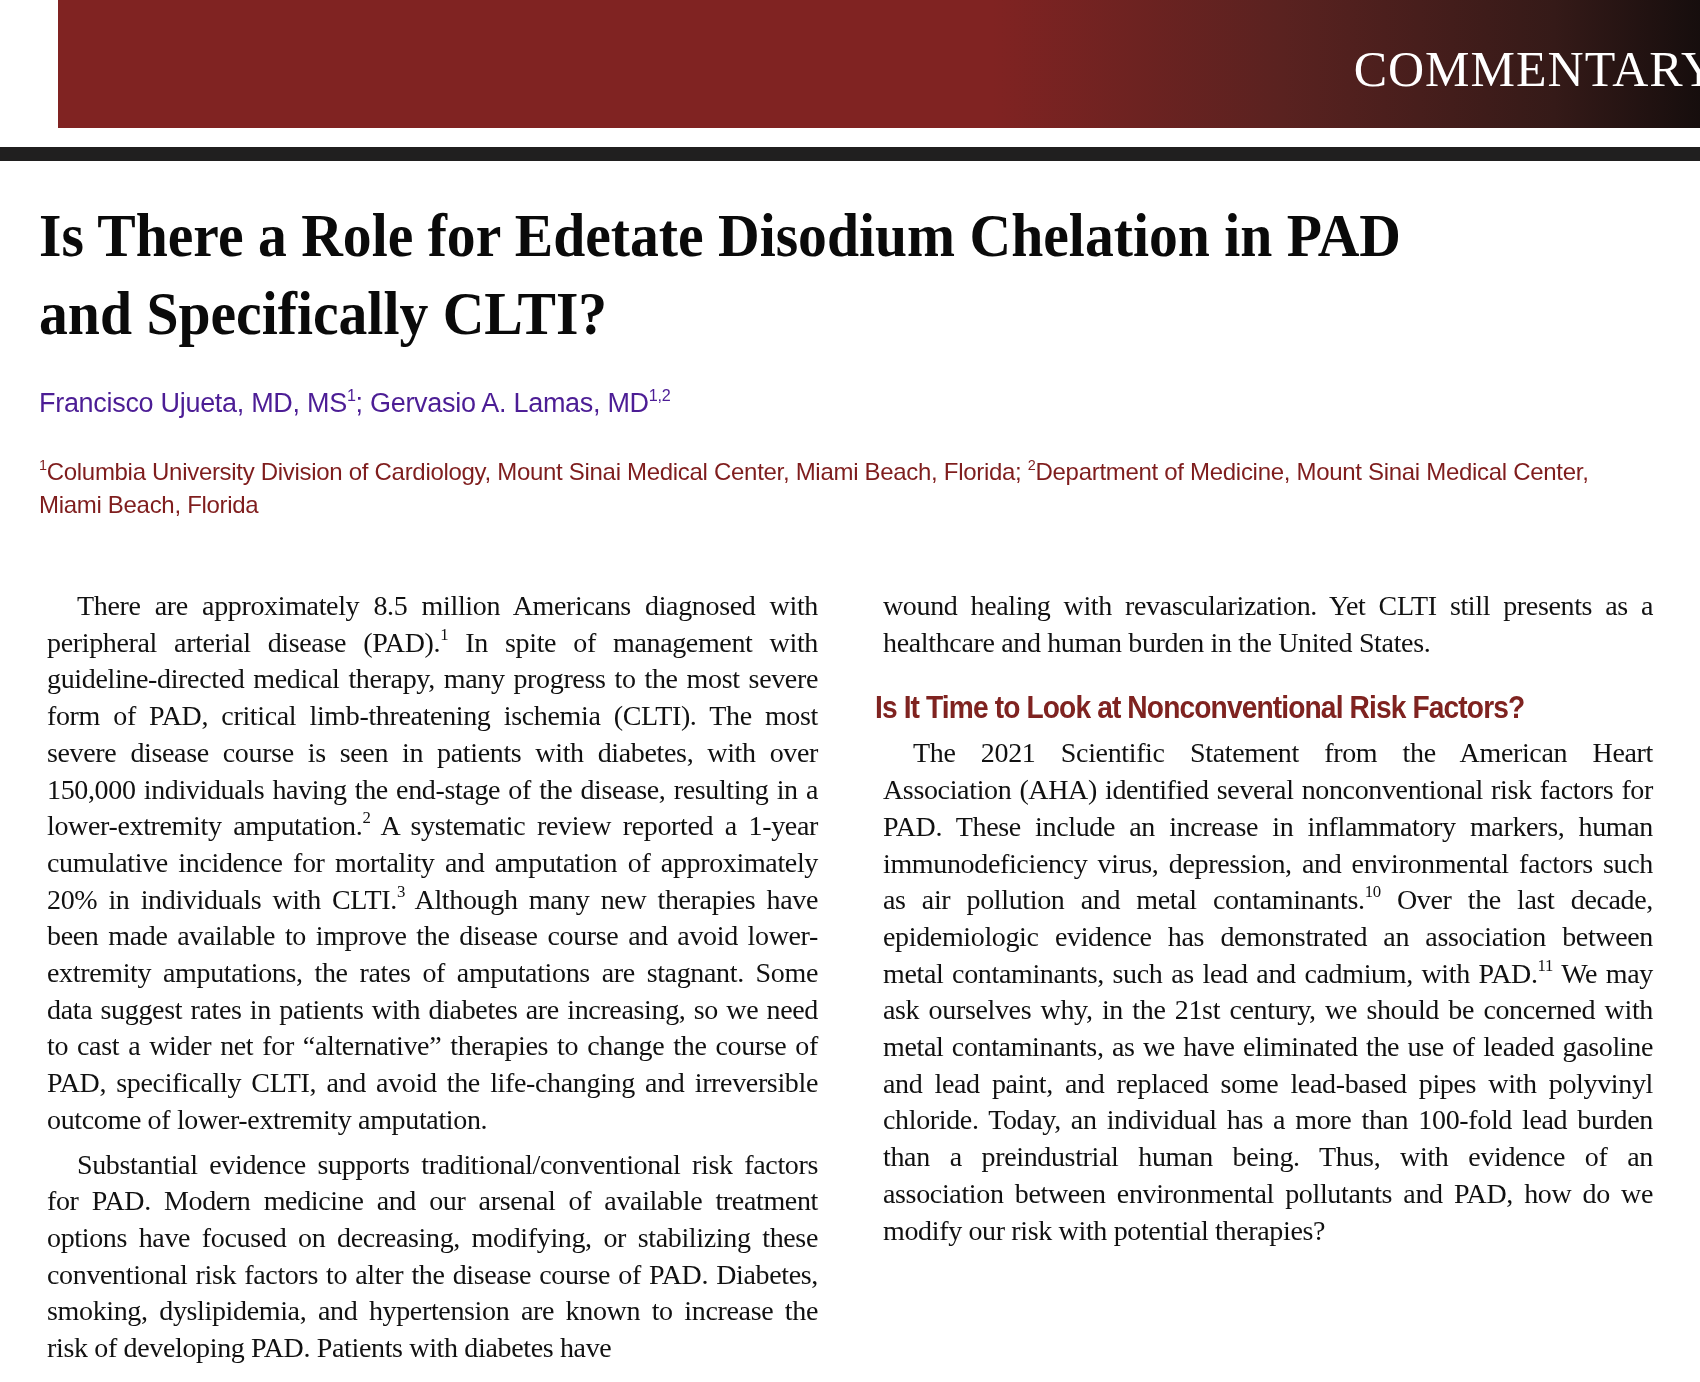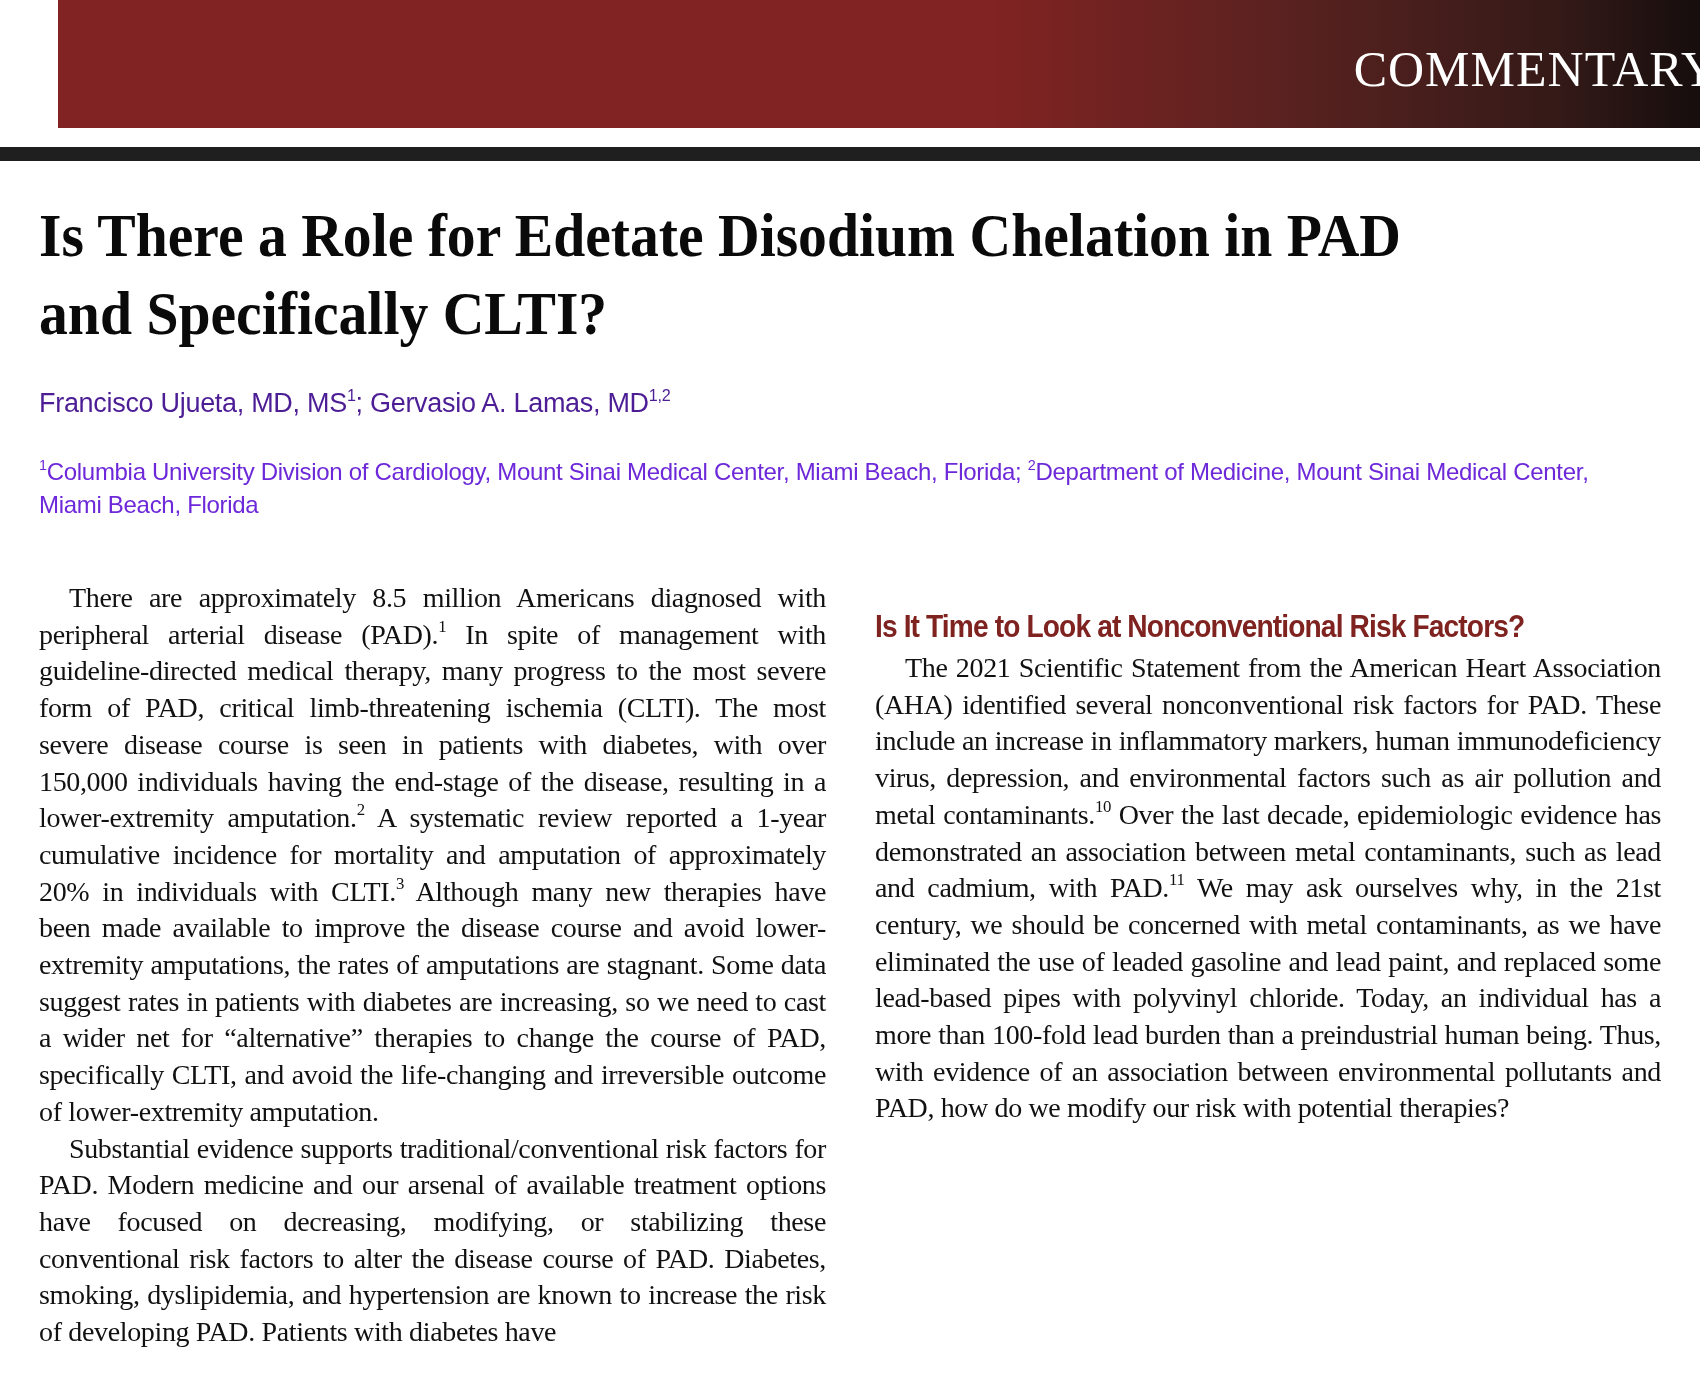--- a/index.html
+++ b/index.html
@@ -19,29 +19,29 @@
     position:absolute; left:39px; top:196px; width:1560px;
     font-family:"Liberation Serif", serif; font-weight:700; font-size:62px;
     line-height:78px; color:#0a0a0a; margin:0; transform:scaleX(0.93); transform-origin:left top;
   }
   .authors {
     position:absolute; left:39px; top:388px;
     font-family:"Liberation Sans", sans-serif; font-size:27px; color:#4c1d95; letter-spacing:-0.3px;
   }
   .affil {
     position:absolute; left:39px; top:455px; width:1560px;
-    font-family:"Liberation Sans", sans-serif; font-size:24px; line-height:33px; color:#6d28d9; letter-spacing:-0.3px;
+    font-family:"Liberation Sans", sans-serif; font-size:24px; line-height:33px; color:#7f1d1d; letter-spacing:-0.3px;
   }
   sup { font-size:0.6em; vertical-align:0.7em; line-height:0; }
   .col {
     position:absolute; top:580px; width:787px;
     font-family:"Liberation Serif", serif; font-size:28px; line-height:36.7px;
     color:#111; text-align:justify; letter-spacing:-0.35px;
   }
-  .col p { margin:0; text-indent:30px; }
+  .col p { margin:8px; text-indent:30px; }
   .col p.cont { text-indent:0; }
   .col1 { left:39px; }
   .col2 { left:875px; width:786px; }
   .section-head {
     font-family:"Liberation Sans", sans-serif; font-weight:700; font-size:32px;
     color:#7f2320; margin:26px 0 4px 0; line-height:40px; letter-spacing:-1px;
     transform:scaleX(0.88); transform-origin:left center; white-space:nowrap; text-align:left;
   }
 </style>
 </head>
@@ -61,15 +61,16 @@
 <div class="affil">
   <sup>1</sup><span>Columbia University Division of Cardiology, Mount Sinai Medical Center, Miami Beach, Florida; </span><sup>2</sup><span>Department of Medicine, Mount Sinai Medical Center, Miami Beach, Florida</span>
 </div>
 
 <div class="col col1">
   <p>There are approximately 8.5 million Americans diagnosed with peripheral arterial disease (PAD).<sup>1</sup> In spite of management with guideline-directed medical therapy, many progress to the most severe form of PAD, critical limb-threatening ischemia (CLTI). The most severe disease course is seen in patients with diabetes, with over 150,000 individuals having the end-stage of the disease, resulting in a lower-extremity amputation.<sup>2</sup> A systematic review reported a 1-year cumulative incidence for mortality and amputation of approximately 20% in individuals with CLTI.<sup>3</sup> Although many new therapies have been made available to improve the disease course and avoid lower-extremity amputations, the rates of amputations are stagnant. Some data suggest rates in patients with diabetes are increasing, so we need to cast a wider net for “alternative” therapies to change the course of PAD, specifically CLTI, and avoid the life-changing and irreversible outcome of lower-extremity amputation.</p>
   <p>Substantial evidence supports traditional/conventional risk factors for PAD. Modern medicine and our arsenal of available treatment options have focused on decreasing, modifying, or stabilizing these conventional risk factors to alter the disease course of PAD. Diabetes, smoking, dyslipidemia, and hypertension are known to increase the risk of developing PAD. Patients with diabetes have</p>
 </div>
 
 <div class="col col2">
+  <p class="cont">wound healing with revascularization. Yet CLTI still presents as a healthcare and human burden in the United States.</p>
   <div class="section-head">Is It Time to Look at Nonconventional Risk Factors?</div>
   <p>The 2021 Scientific Statement from the American Heart Association (AHA) identified several nonconventional risk factors for PAD. These include an increase in inflammatory markers, human immunodeficiency virus, depression, and environmental factors such as air pollution and metal contaminants.<sup>10</sup> Over the last decade, epidemiologic evidence has demonstrated an association between metal contaminants, such as lead and cadmium, with PAD.<sup>11</sup> We may ask ourselves why, in the 21st century, we should be concerned with metal contaminants, as we have eliminated the use of leaded gasoline and lead paint, and replaced some lead-based pipes with polyvinyl chloride. Today, an individual has a more than 100-fold lead burden than a preindustrial human being. Thus, with evidence of an association between environmental pollutants and PAD, how do we modify our risk with potential therapies?</p>
 </div>
 
 </body></html>

